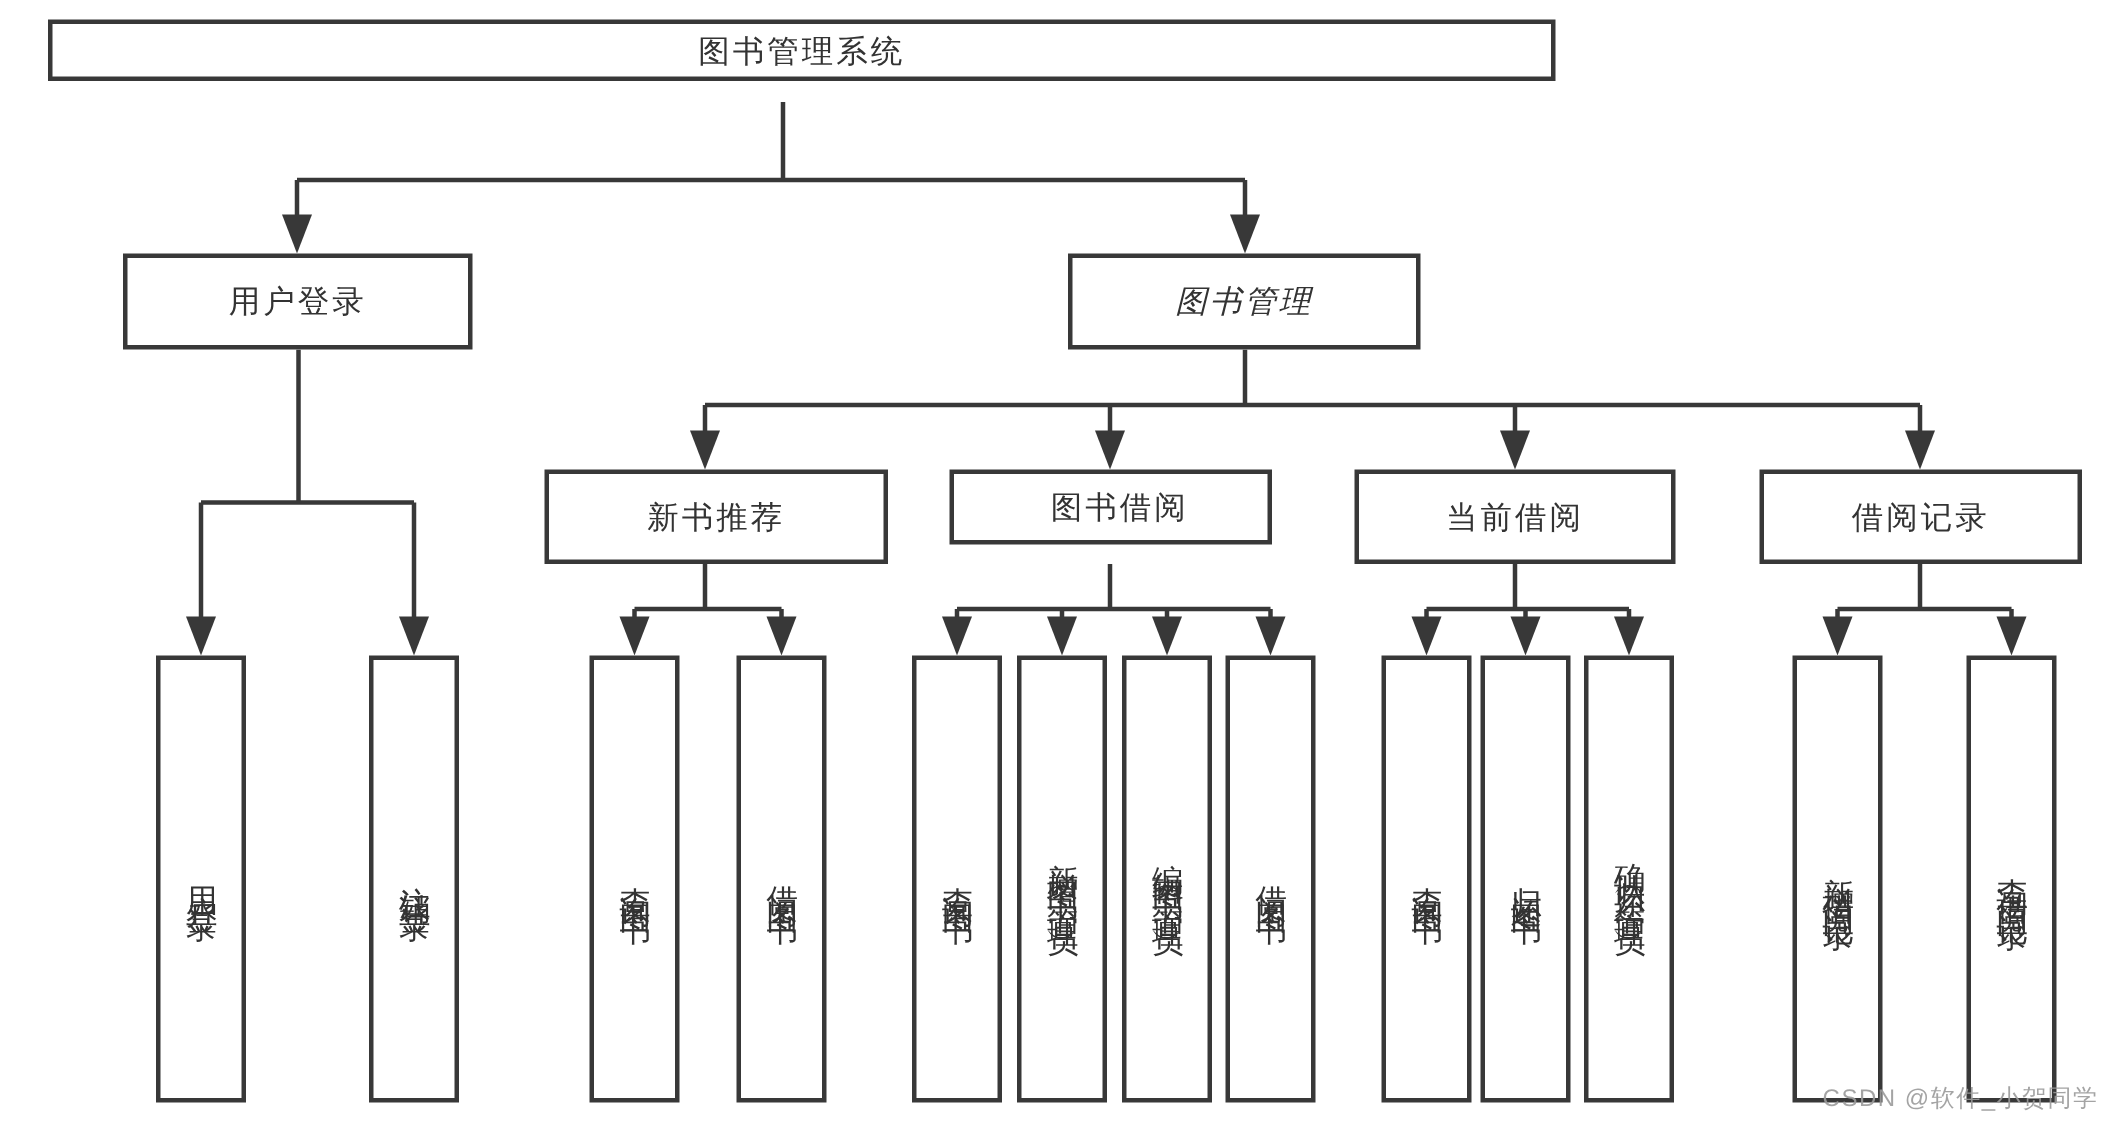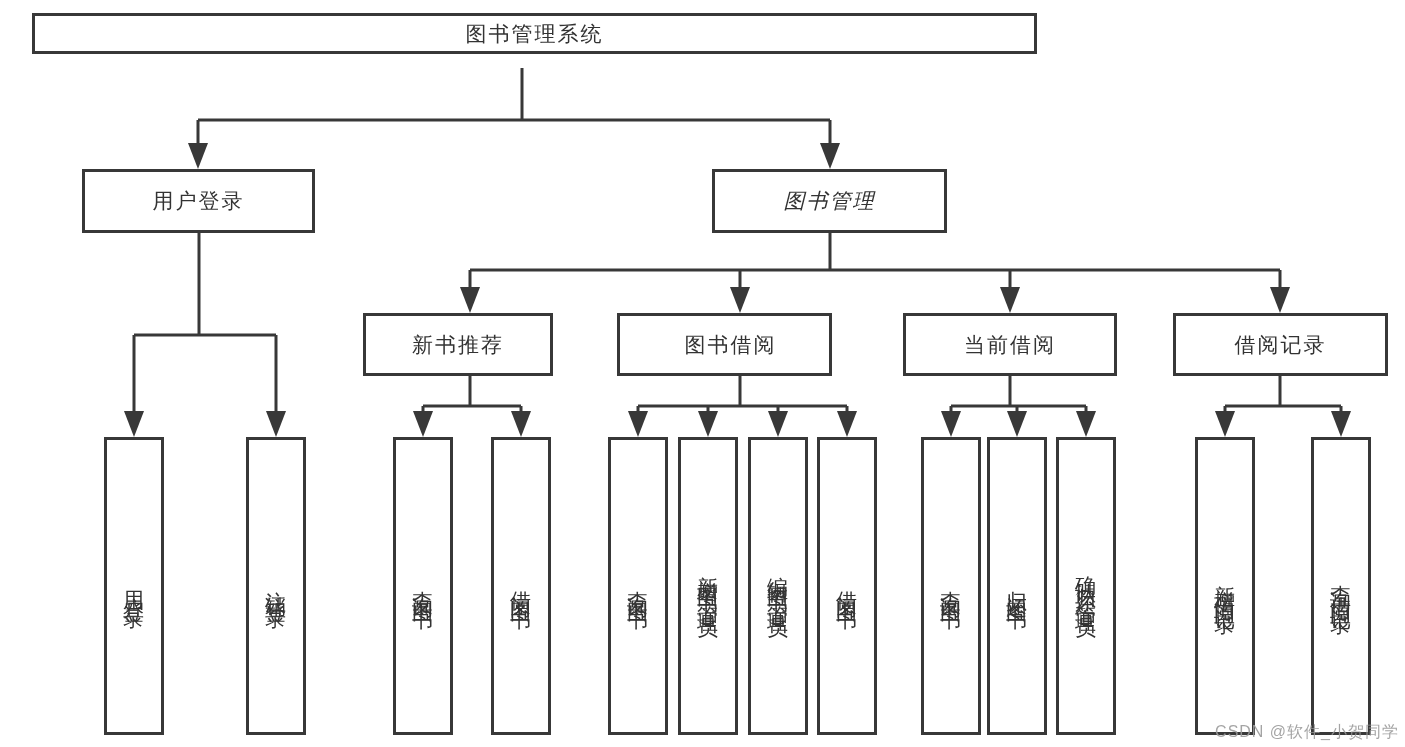--- a/index.html
+++ b/index.html
@@ -103,22 +103,22 @@
       <polygon class="ar" points="1215,411 1235,411 1225,437"></polygon>
       <polygon class="ar" points="1331,411 1351,411 1341,437"></polygon>
     </g>
   </svg>
 
   <div class="box" style="left:32px; top:13px; width:1005px; height:41px;">图书管理系统</div>
 
   <div class="box" style="left:82px; top:169px; width:233px; height:64px;">用户登录</div>
   <div class="box" style="left:712px; top:169px; width:235px; height:64px;font-style:italic;">图书管理</div>
 
-  <div class="box" style="left:363px; top:313px; width:190px; height:63px;">新书推荐</div>
-  <div class="box" style="left:617px; top:313px; width:215px; height:63px;padding-left:12px;">图书借阅</div>
+  <div class="box" style="left:363px; top:313px; width:229px; height:63px;">新书推荐</div>
+  <div class="box" style="left:633px; top:313px; width:215px; height:50px;padding-left:12px;">图书借阅</div>
   <div class="box" style="left:903px; top:313px; width:214px; height:63px;font-family:Liberation Mono, monospace;">当前借阅</div>
   <div class="box" style="left:1173px; top:313px; width:215px; height:63px;">借阅记录</div>
 
   <div class="box v" style="left:104px; top:437px; width:60px; height:298px;">用户登录</div>
   <div class="box v" style="left:246px; top:437px; width:60px; height:298px;">注销登录</div>
 
   <div class="box v" style="left:393px; top:437px; width:60px; height:298px;">查询图书</div>
   <div class="box v" style="left:491px; top:437px; width:60px; height:298px;">借阅图书</div>
 
   <div class="box v" style="left:608px; top:437px; width:60px; height:298px;">查询图书</div>

